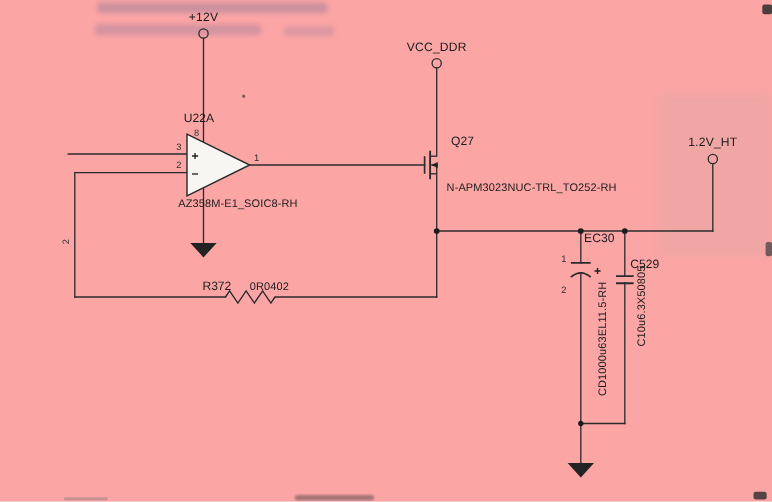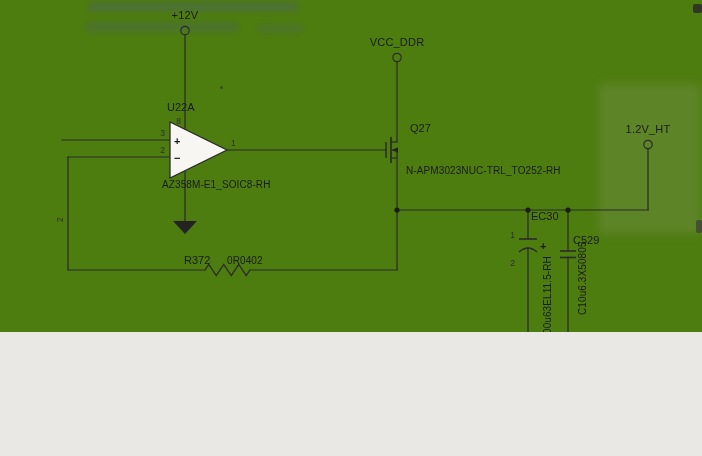--- a/index.html
+++ b/index.html
@@ -1,19 +1,19 @@
 <!DOCTYPE html>
 <html><head>
 <meta charset="utf-8">
 <style>
   html,body{margin:0;padding:0;background:#e9e8e4;}
   .canvas{
     position:relative;
-    width:702px;height:332px;
-    background:#4d7c0f;
+    width:702px;height:456px;
+    background:#fca5a5;
     overflow:hidden;
     font-family:"Liberation Sans", sans-serif;
   }
   svg{position:absolute;left:0;top:0;}
   svg text{
     fill:#1b1b1b;
     font-family:"Liberation Sans", sans-serif;
   }
   .lbl{font-size:11px;letter-spacing:.2px;}
   .ref{font-size:11px;}

